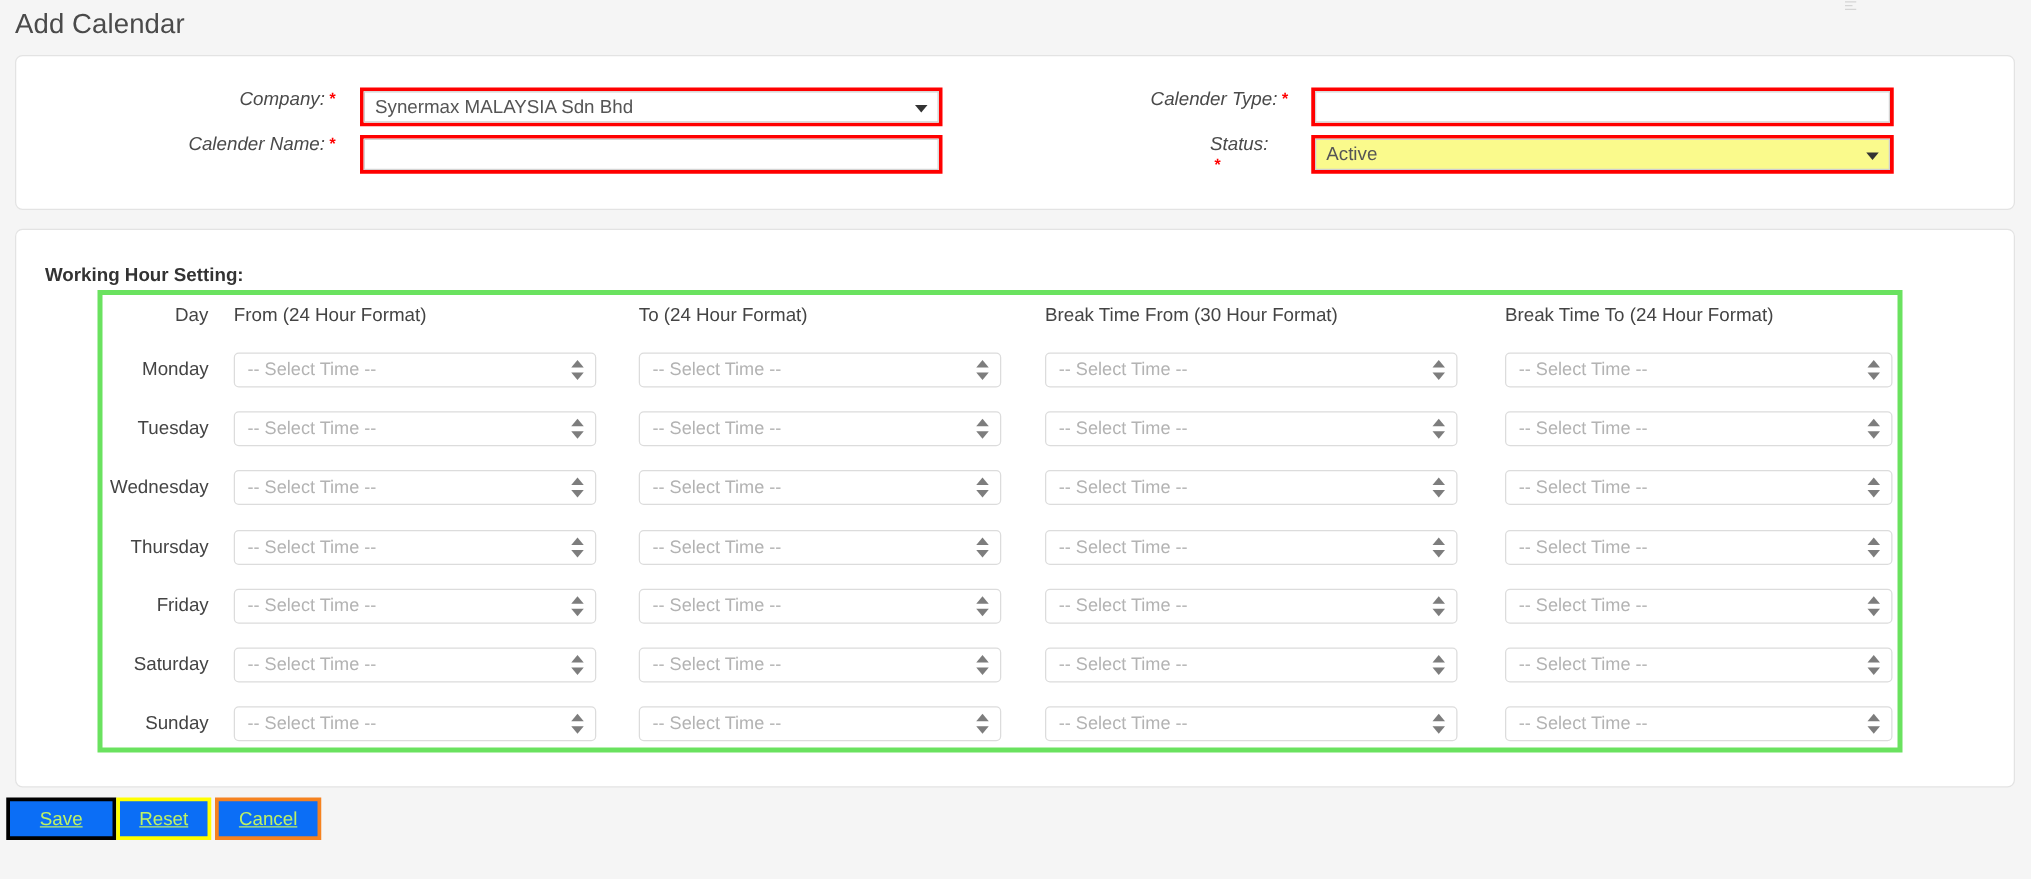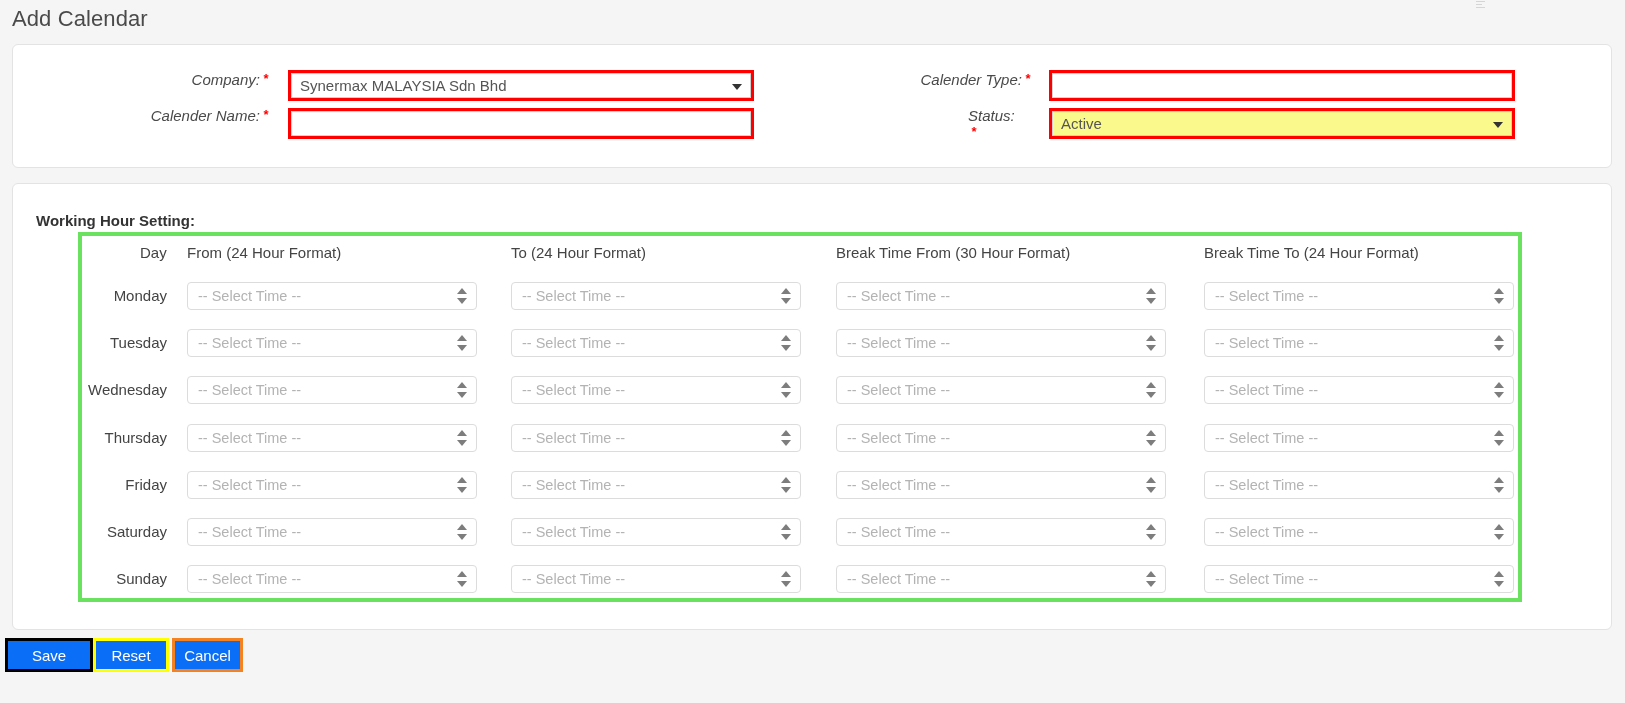--- a/index.html
+++ b/index.html
@@ -120,29 +120,30 @@
     border-right: 5.5px solid transparent;
   }
   .spin i.up   { top: 1px;    border-bottom: 6px solid #7d7d7d; }
   .spin i.down { bottom: 1px; border-top: 6px solid #7d7d7d; }
 
   
   .btnwrap { position: absolute; padding: 3px; }
   .btn {
     display: block;
     background: #0b6ef6;
-    color: #ffffff;
+    color: #bef264;
     border: none;
     font-size: 15px;
     font-family: "Liberation Sans", sans-serif;
     height: 28px;
     line-height: 28px;
     text-align: center;
     cursor: pointer;
     white-space: nowrap;
+    text-decoration: underline;
   }
 
   
   .tr-artifact {
     position: absolute; right: 140px; top: 1px;
     width: 9px; height: 8px;
     opacity: .35;
     background:
       linear-gradient(#9a9a9a,#9a9a9a) 0 0/9px 1px no-repeat,
       linear-gradient(#9a9a9a,#9a9a9a) 0 3px/6px 1px no-repeat,
@@ -416,16 +417,16 @@
       </div>
     </div>
 
   <div class="btnwrap" style="left:5px; top:638px; background:#000000;">
     <button class="btn" style="width:82px;">Save</button>
   </div>
   <div class="btnwrap" style="left:93px; top:638px; background:#ffff00;">
     <button class="btn" style="width:70px;">Reset</button>
   </div>
   <div class="btnwrap" style="left:172px; top:638px; background:#f58220;">
-    <button class="btn" style="width:65px;">Cancel</button>
+    <button class="btn" style="width:79px;">Cancel</button>
   </div>
 
 </div>
 
 </body></html>

